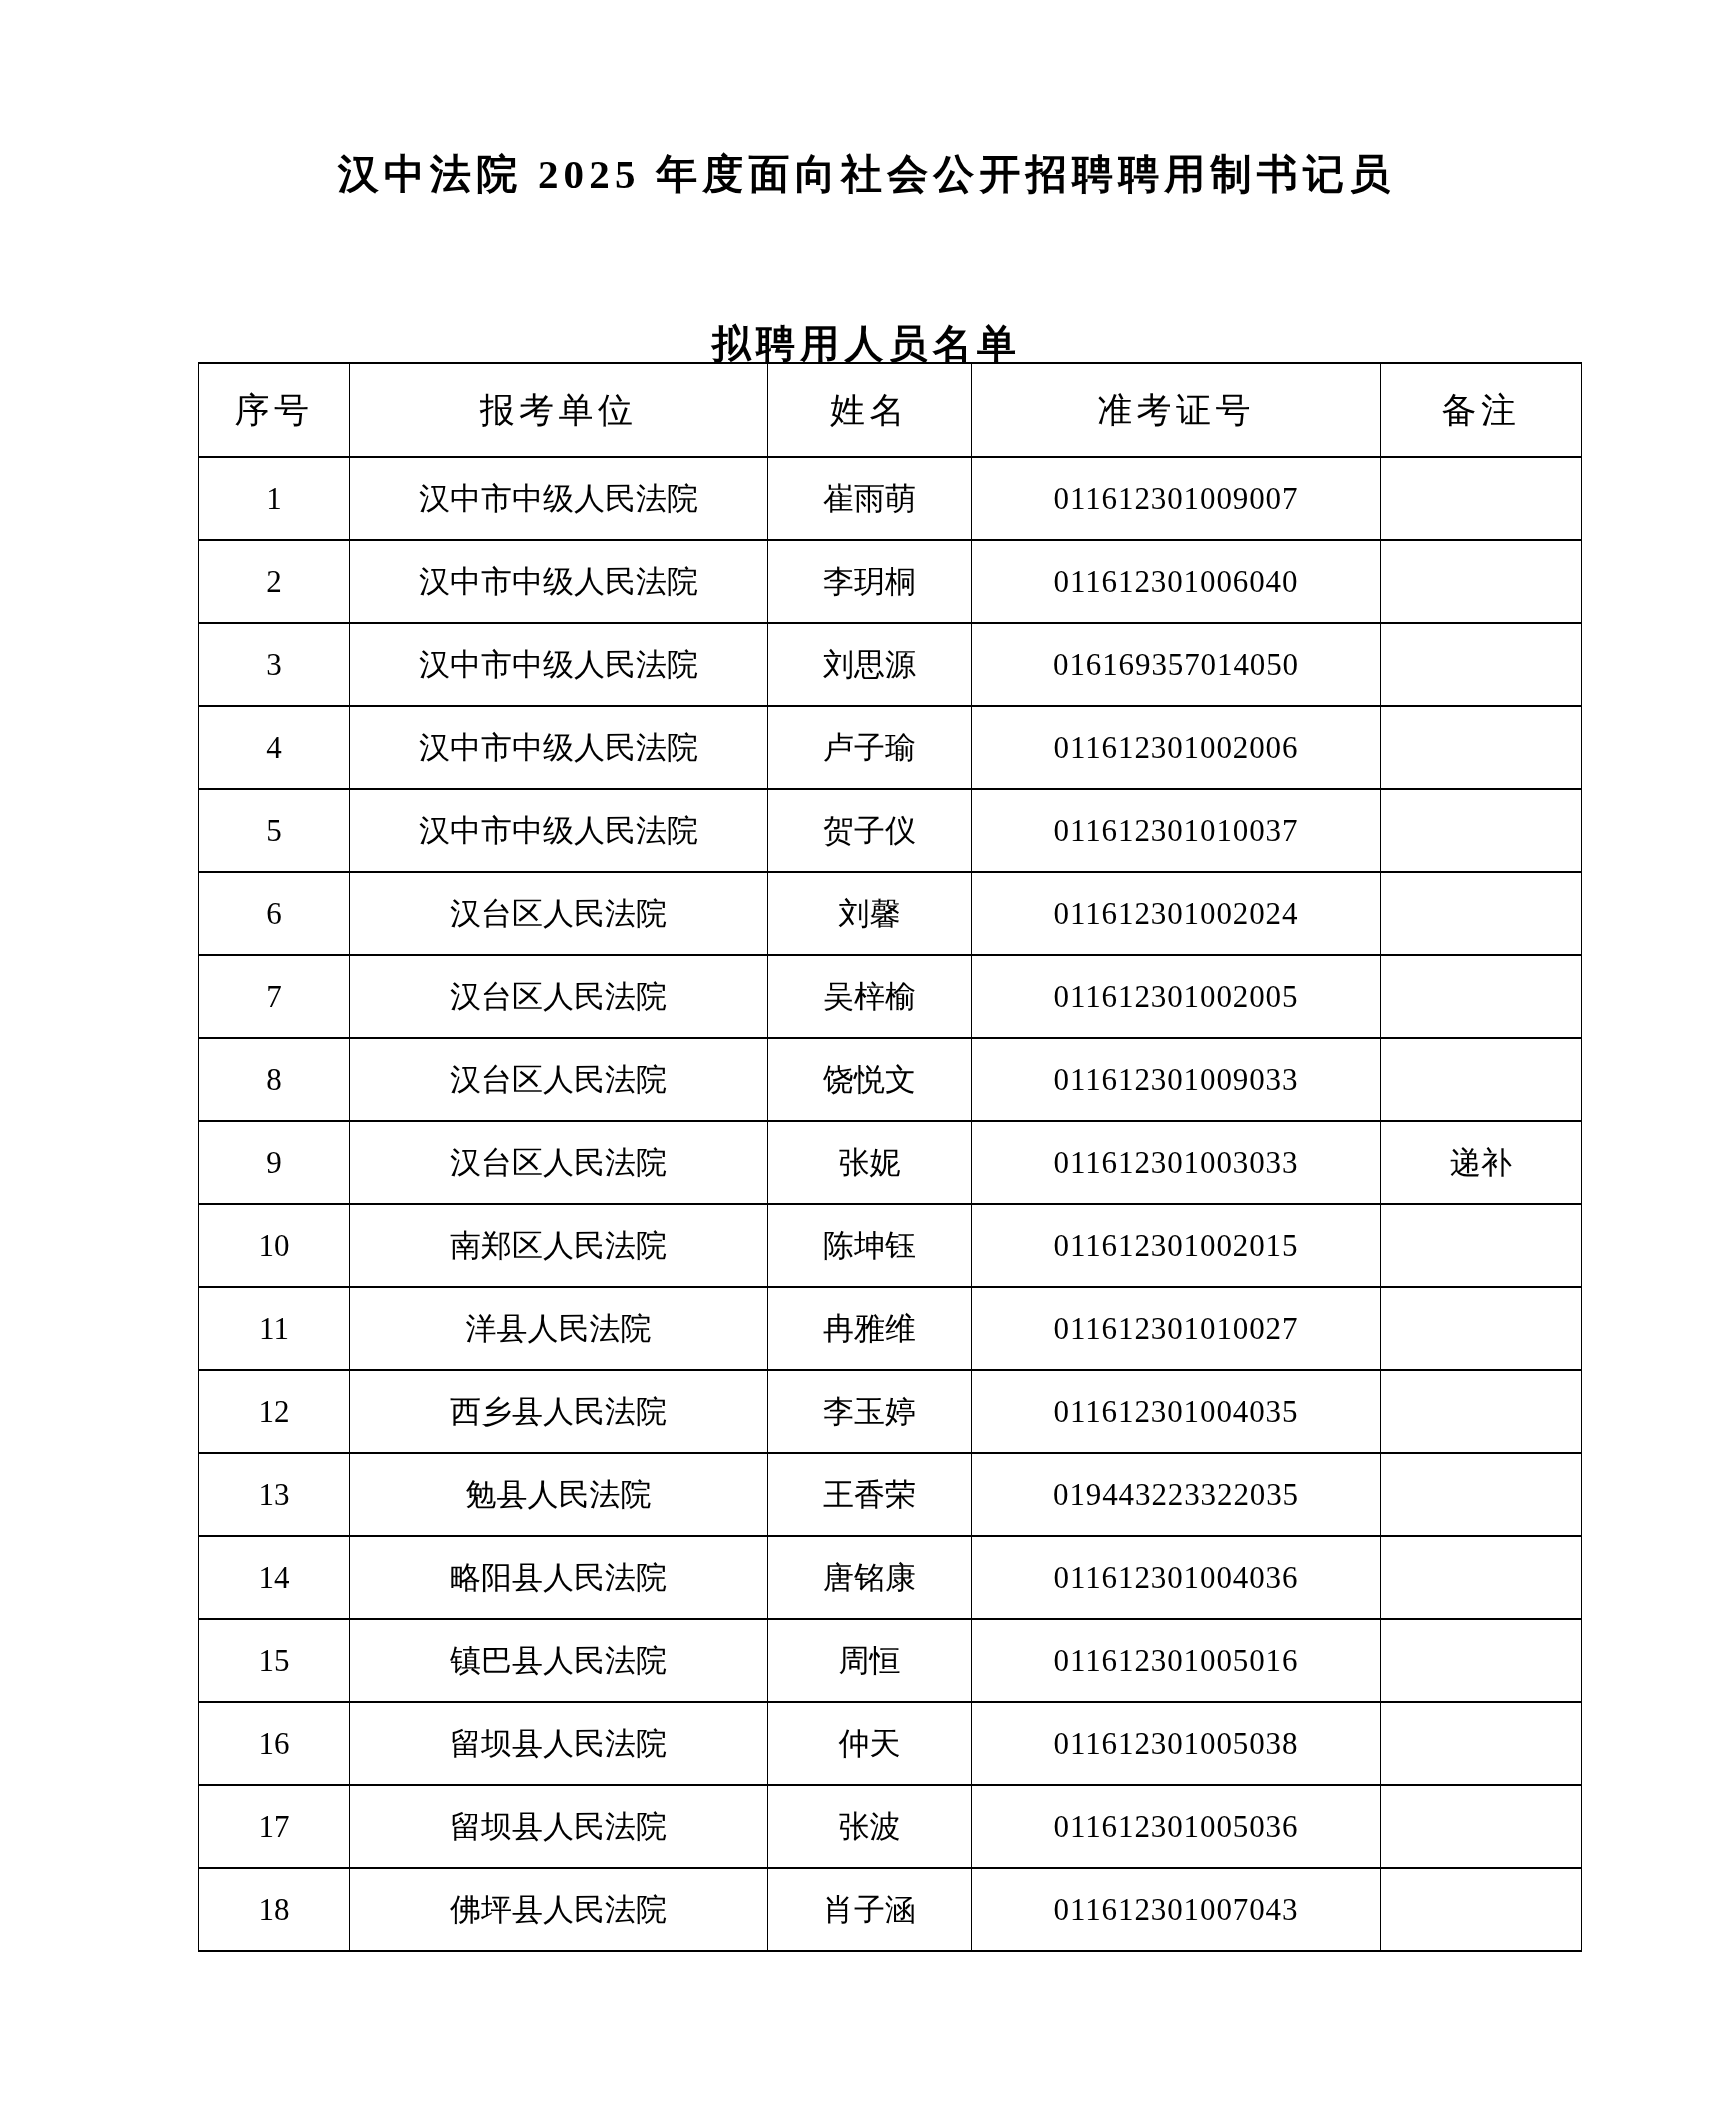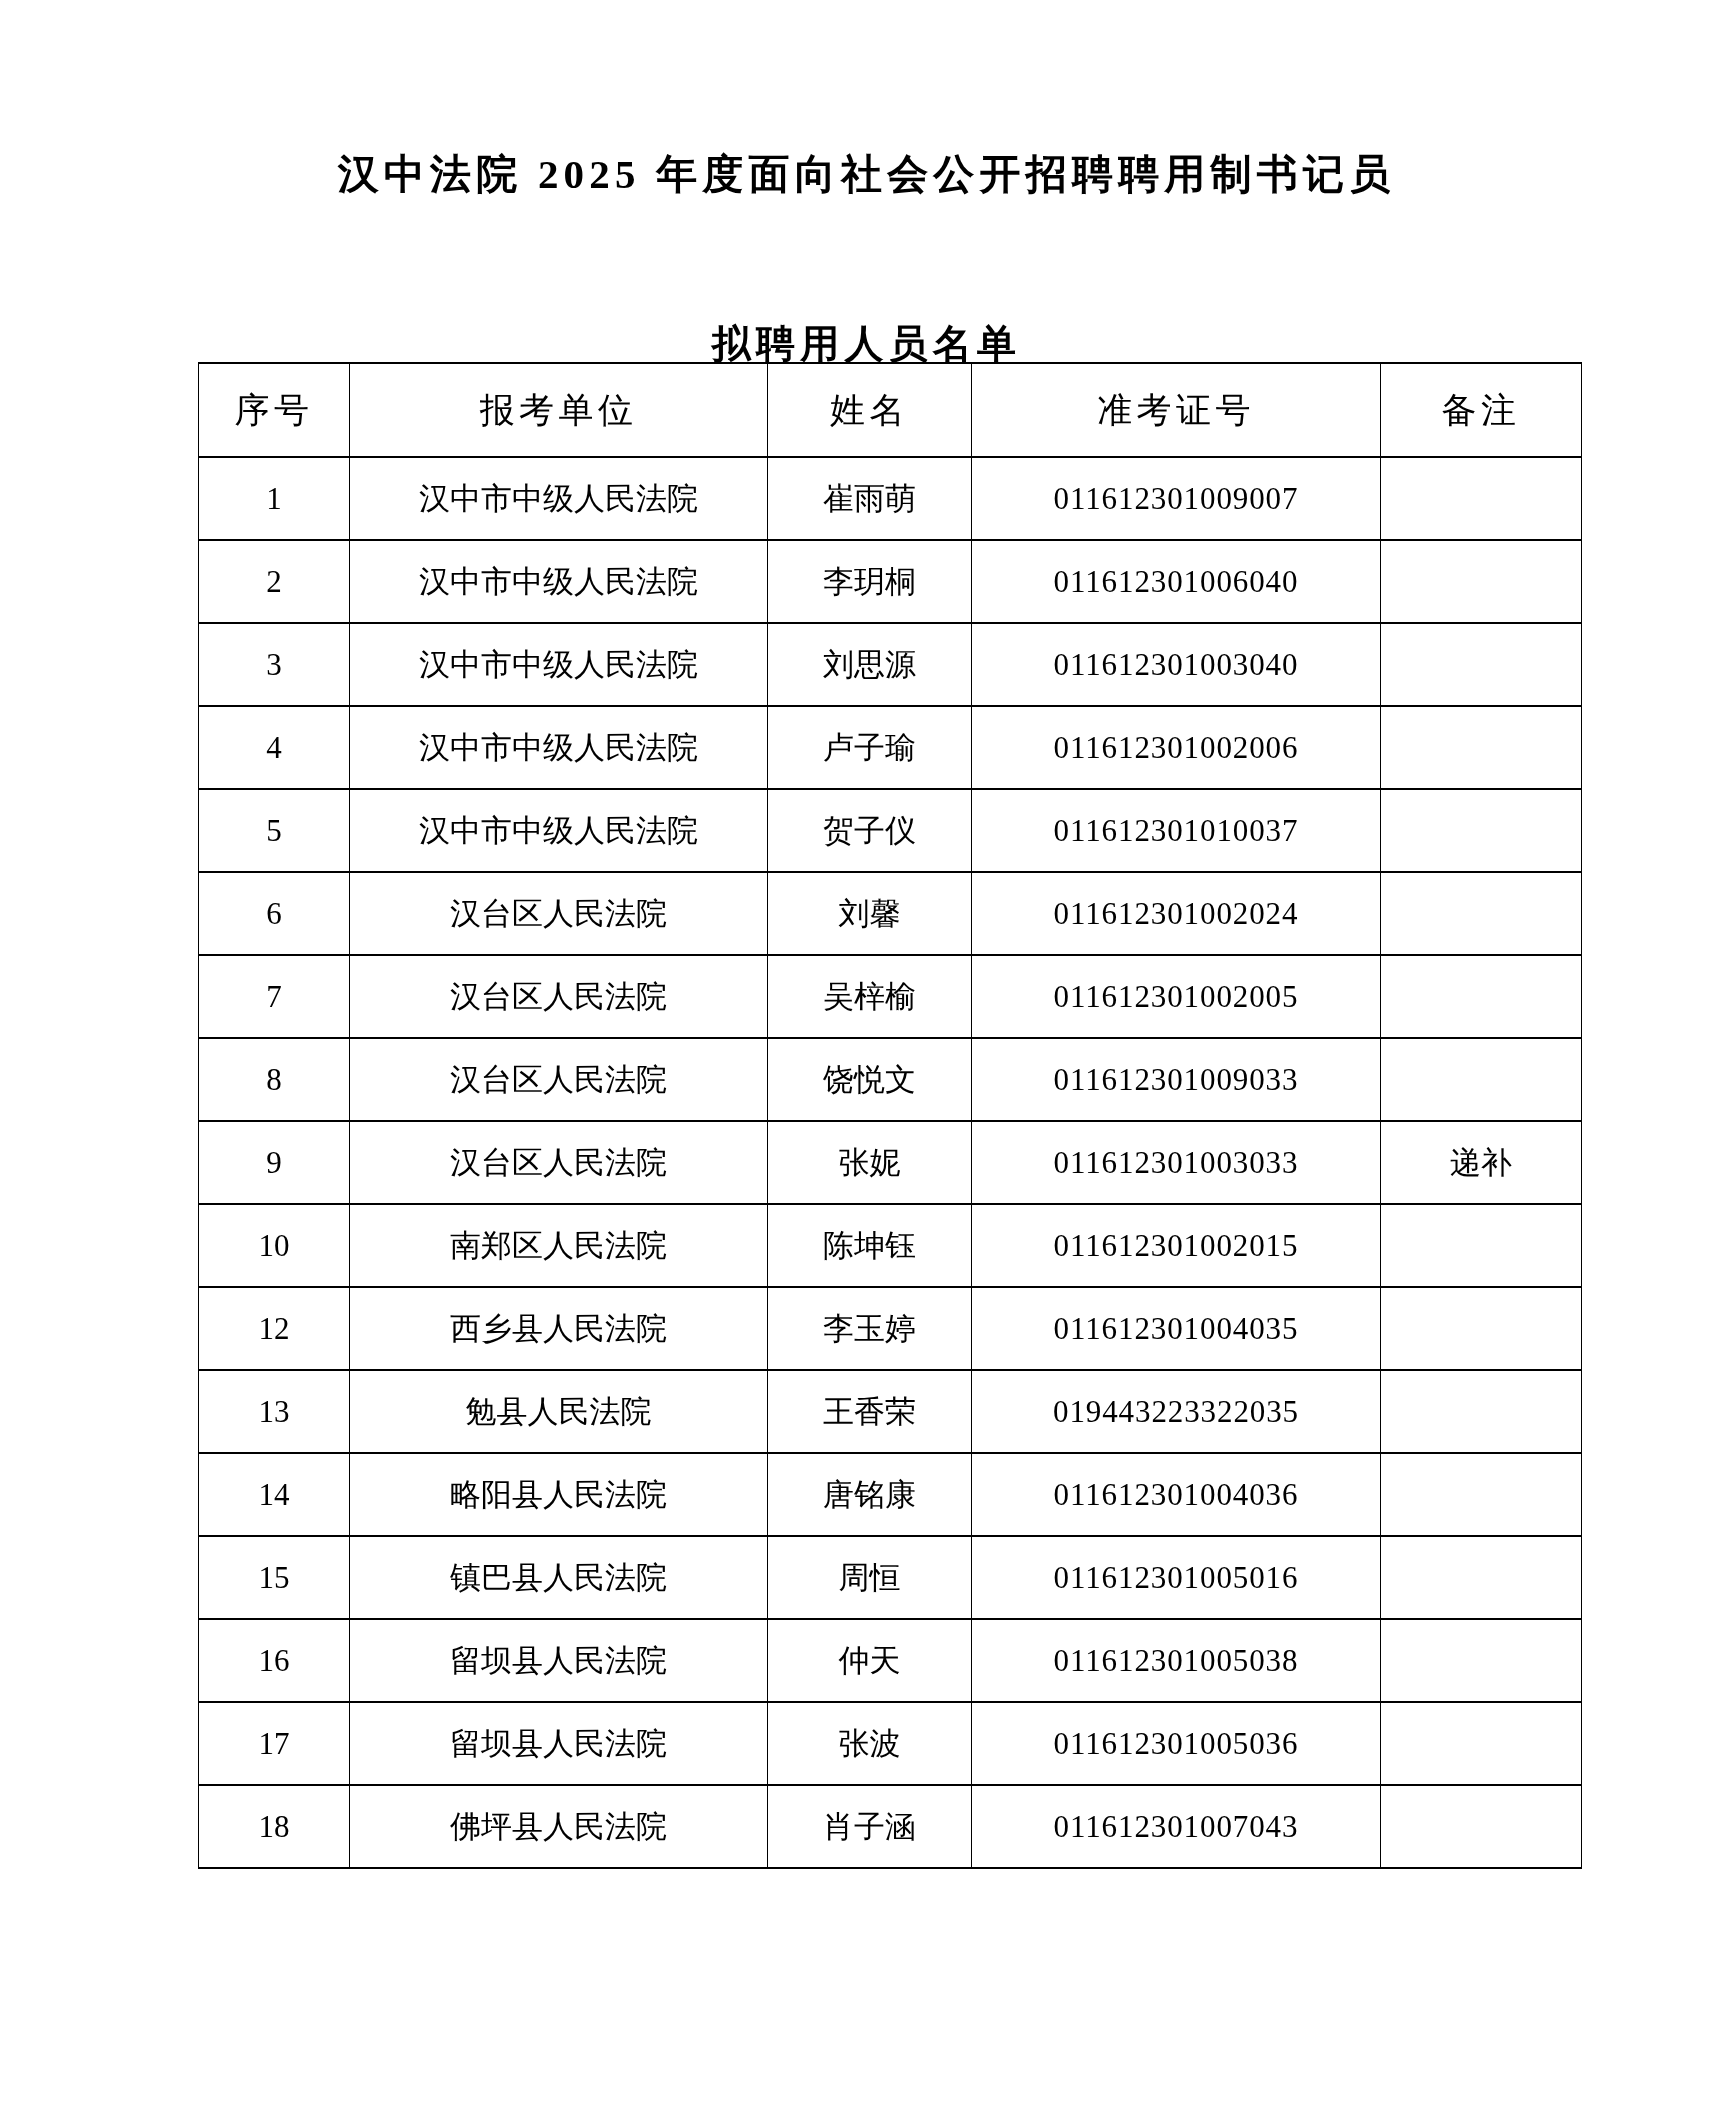--- a/index.html
+++ b/index.html
@@ -108,21 +108,21 @@
           <td class="cell-serial-number">2</td>
           <td class="cell-applied-unit">汉中市中级人民法院</td>
           <td class="cell-name">李玥桐</td>
           <td class="cell-ticket">011612301006040</td>
           <td class="cell-remark"></td>
         </tr>
         <tr>
           <td class="cell-serial-number">3</td>
           <td class="cell-applied-unit">汉中市中级人民法院</td>
           <td class="cell-name">刘思源</td>
-          <td class="cell-ticket">011612301003040</td>
+          <td class="cell-ticket">016169357014050</td>
           <td class="cell-remark"></td>
         </tr>
         <tr>
           <td class="cell-serial-number">4</td>
           <td class="cell-applied-unit">汉中市中级人民法院</td>
           <td class="cell-name">卢子瑜</td>
           <td class="cell-ticket">011612301002006</td>
           <td class="cell-remark"></td>
         </tr>
         <tr>
@@ -161,20 +161,27 @@
           <td class="cell-remark">递补</td>
         </tr>
         <tr>
           <td class="cell-serial-number">10</td>
           <td class="cell-applied-unit">南郑区人民法院</td>
           <td class="cell-name">陈坤钰</td>
           <td class="cell-ticket">011612301002015</td>
           <td class="cell-remark"></td>
         </tr>
         <tr>
+          <td class="cell-serial-number">11</td>
+          <td class="cell-applied-unit">洋县人民法院</td>
+          <td class="cell-name">冉雅维</td>
+          <td class="cell-ticket">011612301010027</td>
+          <td class="cell-remark"></td>
+        </tr>
+        <tr>
           <td class="cell-serial-number">12</td>
           <td class="cell-applied-unit">西乡县人民法院</td>
           <td class="cell-name">李玉婷</td>
           <td class="cell-ticket">011612301004035</td>
           <td class="cell-remark"></td>
         </tr>
         <tr>
           <td class="cell-serial-number">13</td>
           <td class="cell-applied-unit">勉县人民法院</td>
           <td class="cell-name">王香荣</td>

